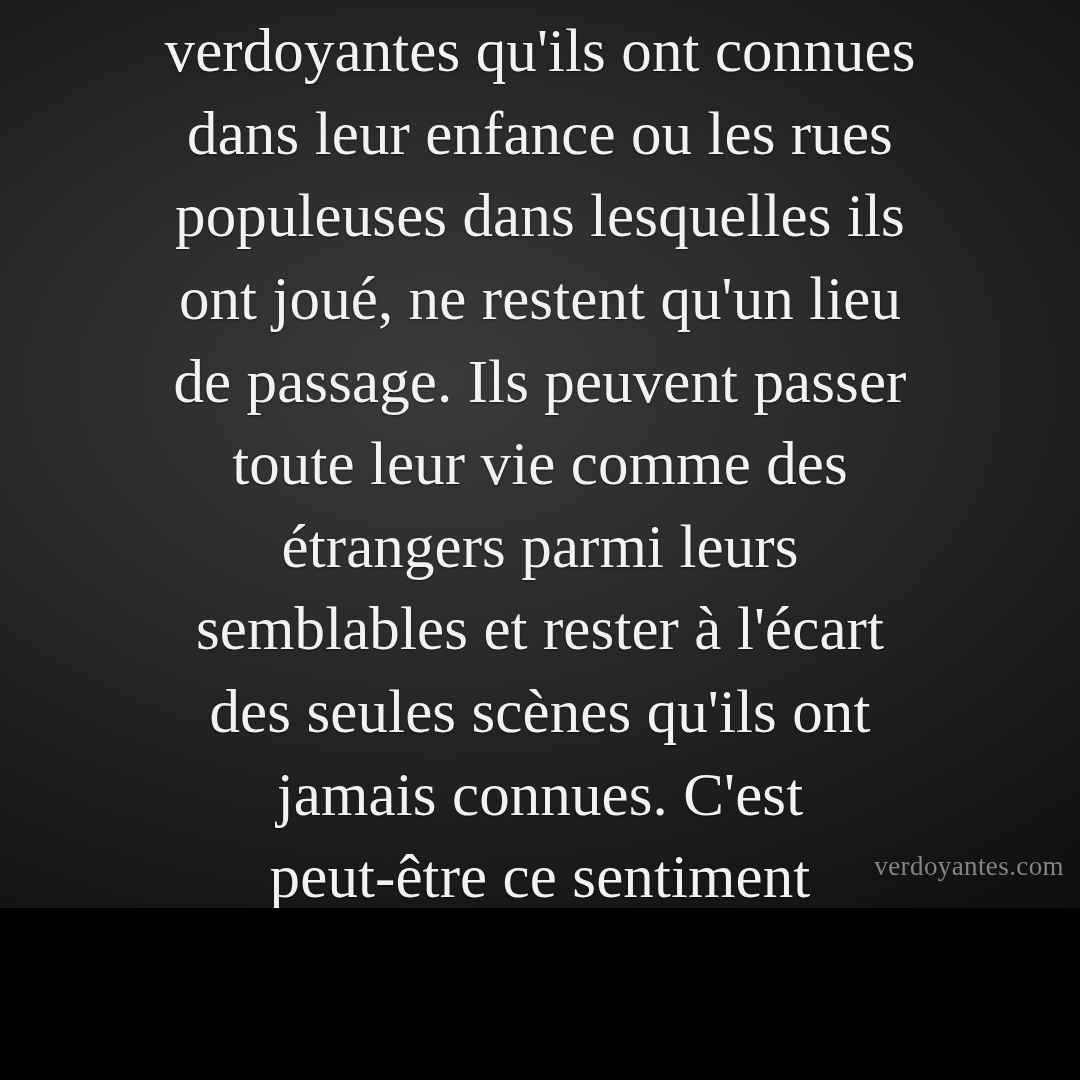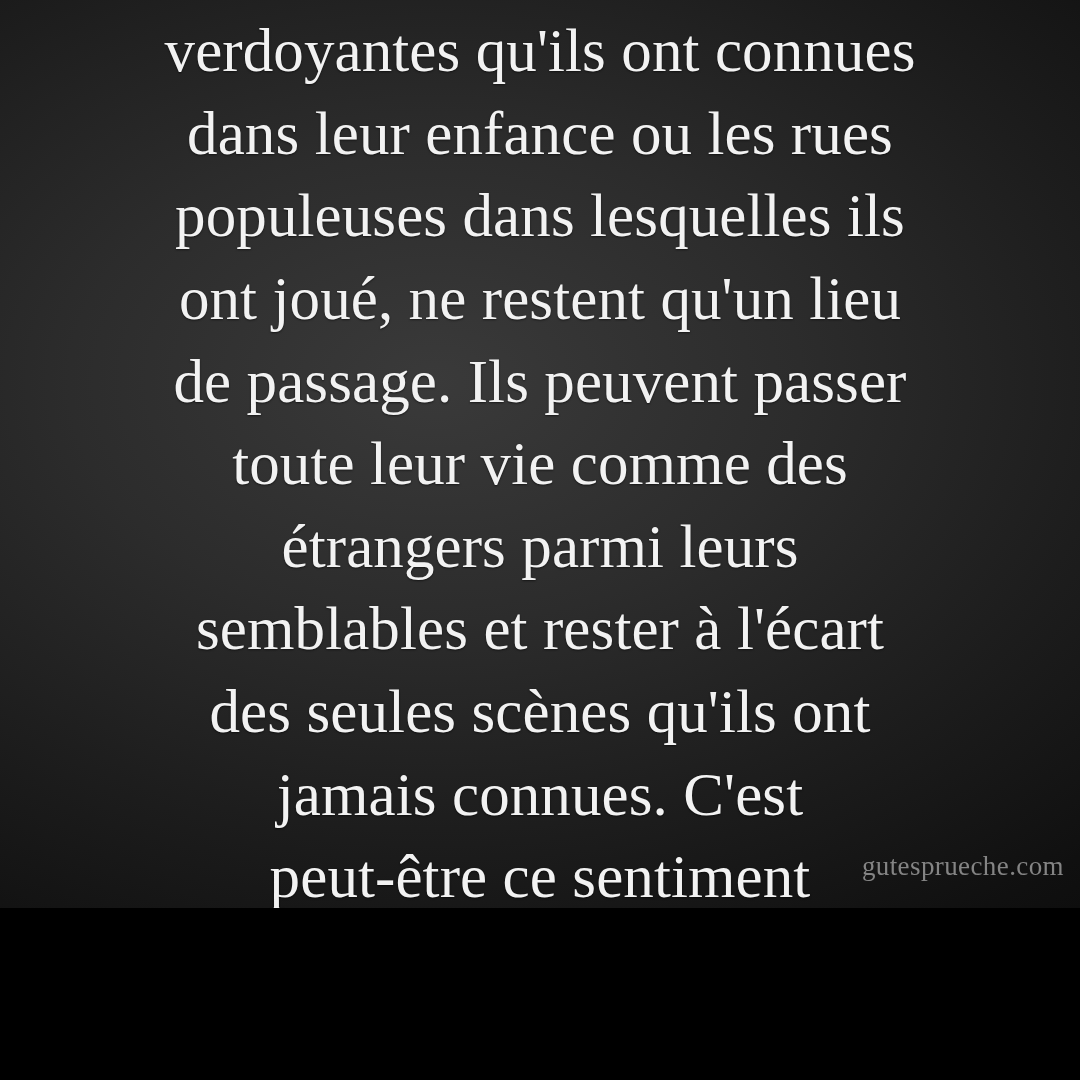--- a/index.html
+++ b/index.html
@@ -53,14 +53,14 @@
 de passage. Ils peuvent passer
 toute leur vie comme des
 étrangers parmi leurs
 semblables et rester à l'écart
 des seules scènes qu'ils ont
 jamais connues. C'est
 peut-être ce sentiment
 d'étrangeté qui pousse les
 hommes à partir à la recherche
 de quelque chose de</div>
-  <div class="watermark">gutesprueche.com</div>
+  <div class="watermark">verdoyantes.com</div>
 </div>
 
 </body></html>

